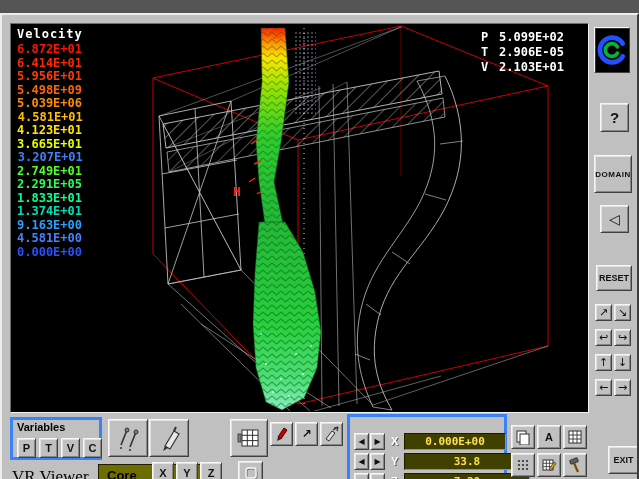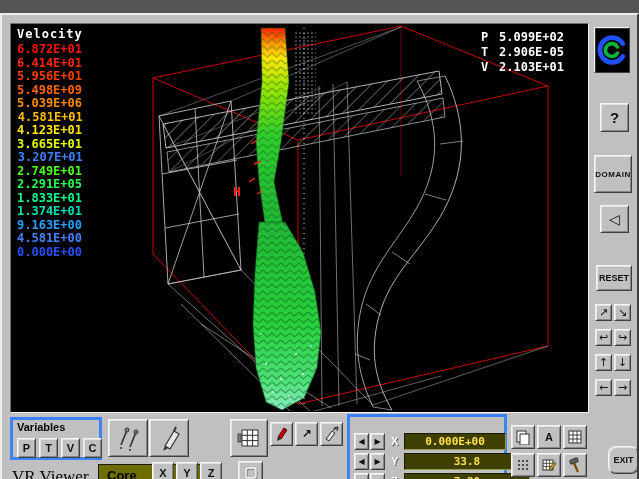--- a/index.html
+++ b/index.html
@@ -176,21 +176,21 @@
 
   <button class="btn glyph" style="left:593px;top:289px;width:17px;height:17px;font-size:11px;">↗</button>
   <button class="btn glyph" style="left:612px;top:289px;width:17px;height:17px;font-size:11px;">↘</button>
   <button class="btn glyph" style="left:593px;top:314px;width:17px;height:17px;font-size:11px;">↩</button>
   <button class="btn glyph" style="left:612px;top:314px;width:17px;height:17px;font-size:11px;">↪</button>
   <button class="btn glyph" style="left:593px;top:339px;width:17px;height:17px;font-size:11px;">↑</button>
   <button class="btn glyph" style="left:612px;top:339px;width:17px;height:17px;font-size:11px;">↓</button>
   <button class="btn glyph" style="left:593px;top:364px;width:17px;height:17px;font-size:11px;">←</button>
   <button class="btn glyph" style="left:612px;top:364px;width:17px;height:17px;font-size:11px;">→</button>
 
-  <button class="btn small" style="left:606px;top:431px;width:31px;height:28px;border-radius:8px;">EXIT</button>
+  <button class="btn small" style="left:606px;top:431px;width:31px;height:28px;">EXIT</button>
 
   <div class="groupbox" style="left:8px;top:402px;width:92px;height:43px;">
     <div class="gb-title left">Variables</div>
     <button class="btn letter" style="left:4px;top:18px;width:19px;height:20px;">P</button>
     <button class="btn letter" style="left:26px;top:18px;width:19px;height:20px;">T</button>
     <button class="btn letter" style="left:48px;top:18px;width:19px;height:20px;">V</button>
     <button class="btn letter" style="left:70px;top:18px;width:19px;height:20px;">C</button>
   </div>
 
   <div class="vrviewer">VR Viewer</div>

